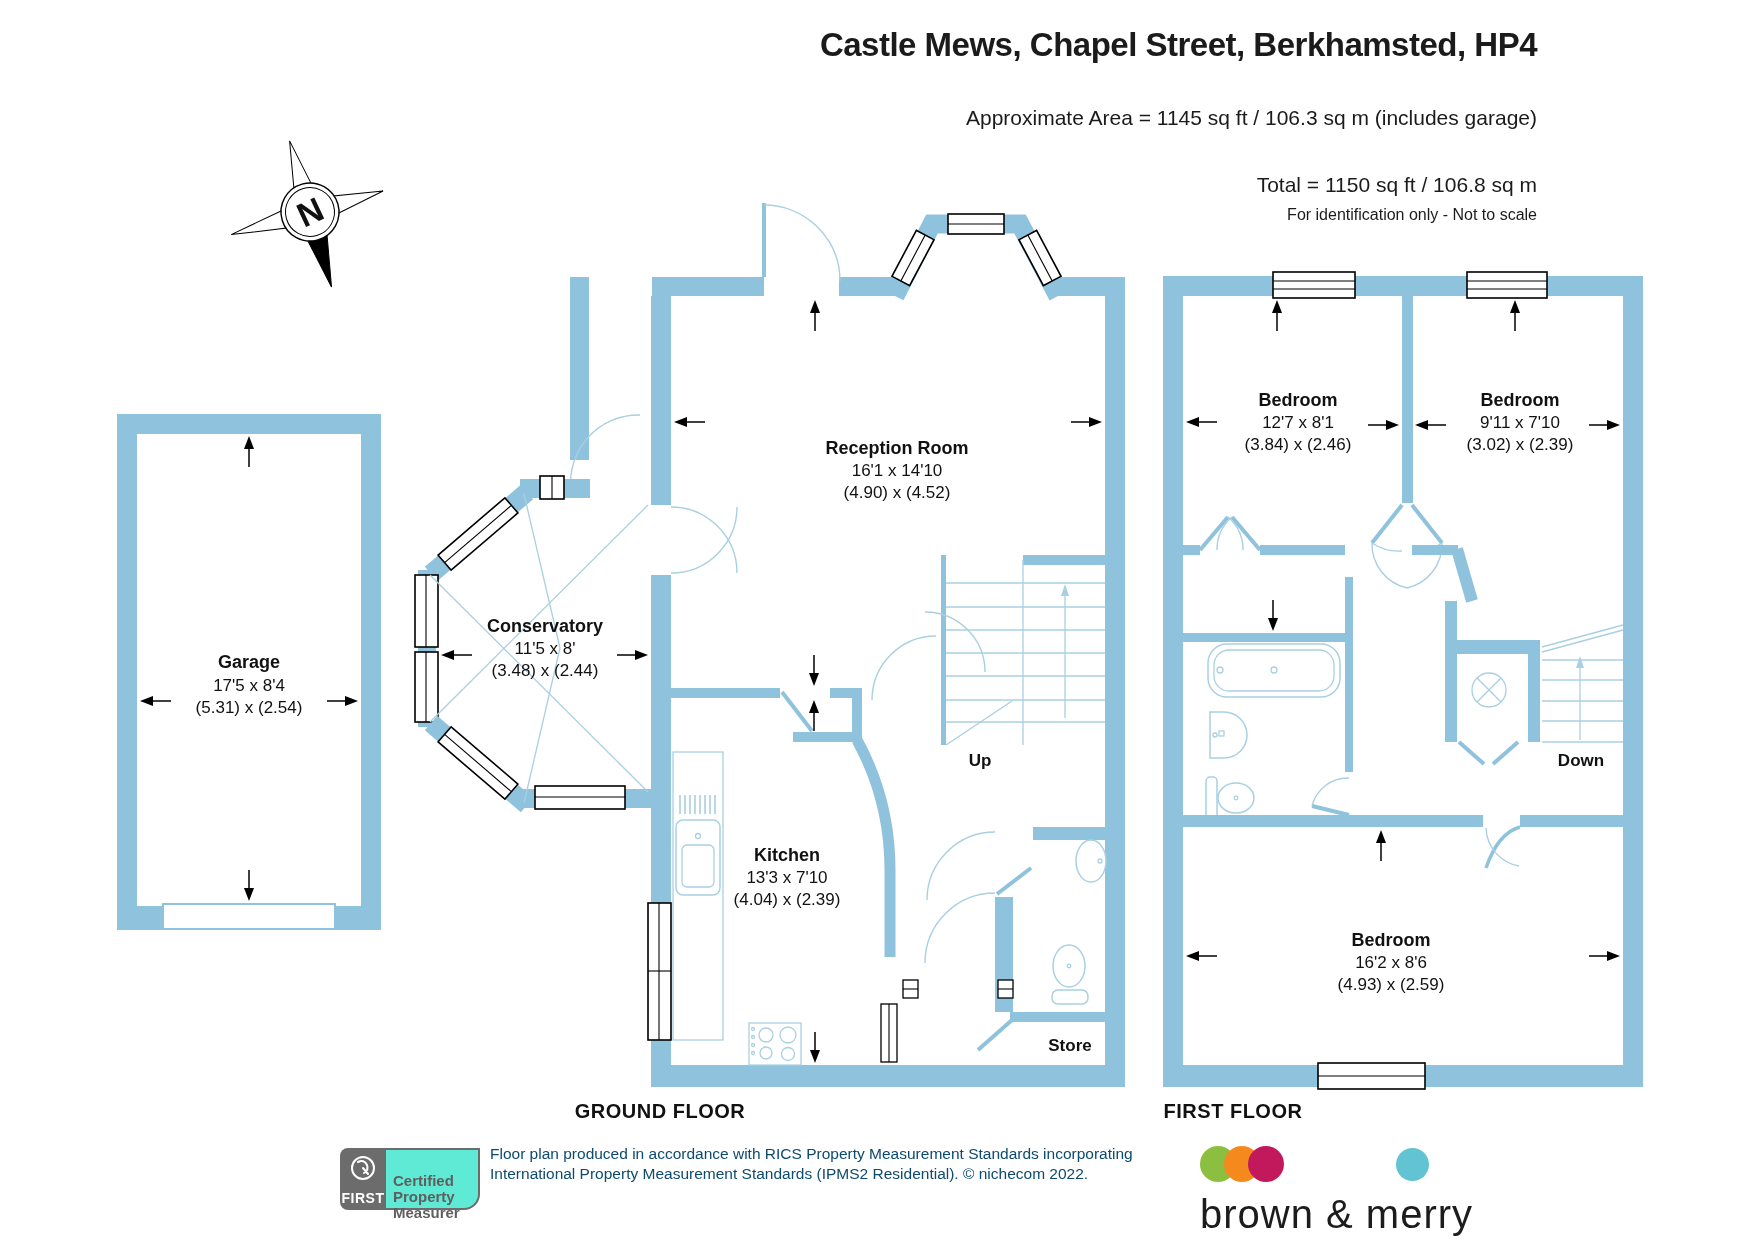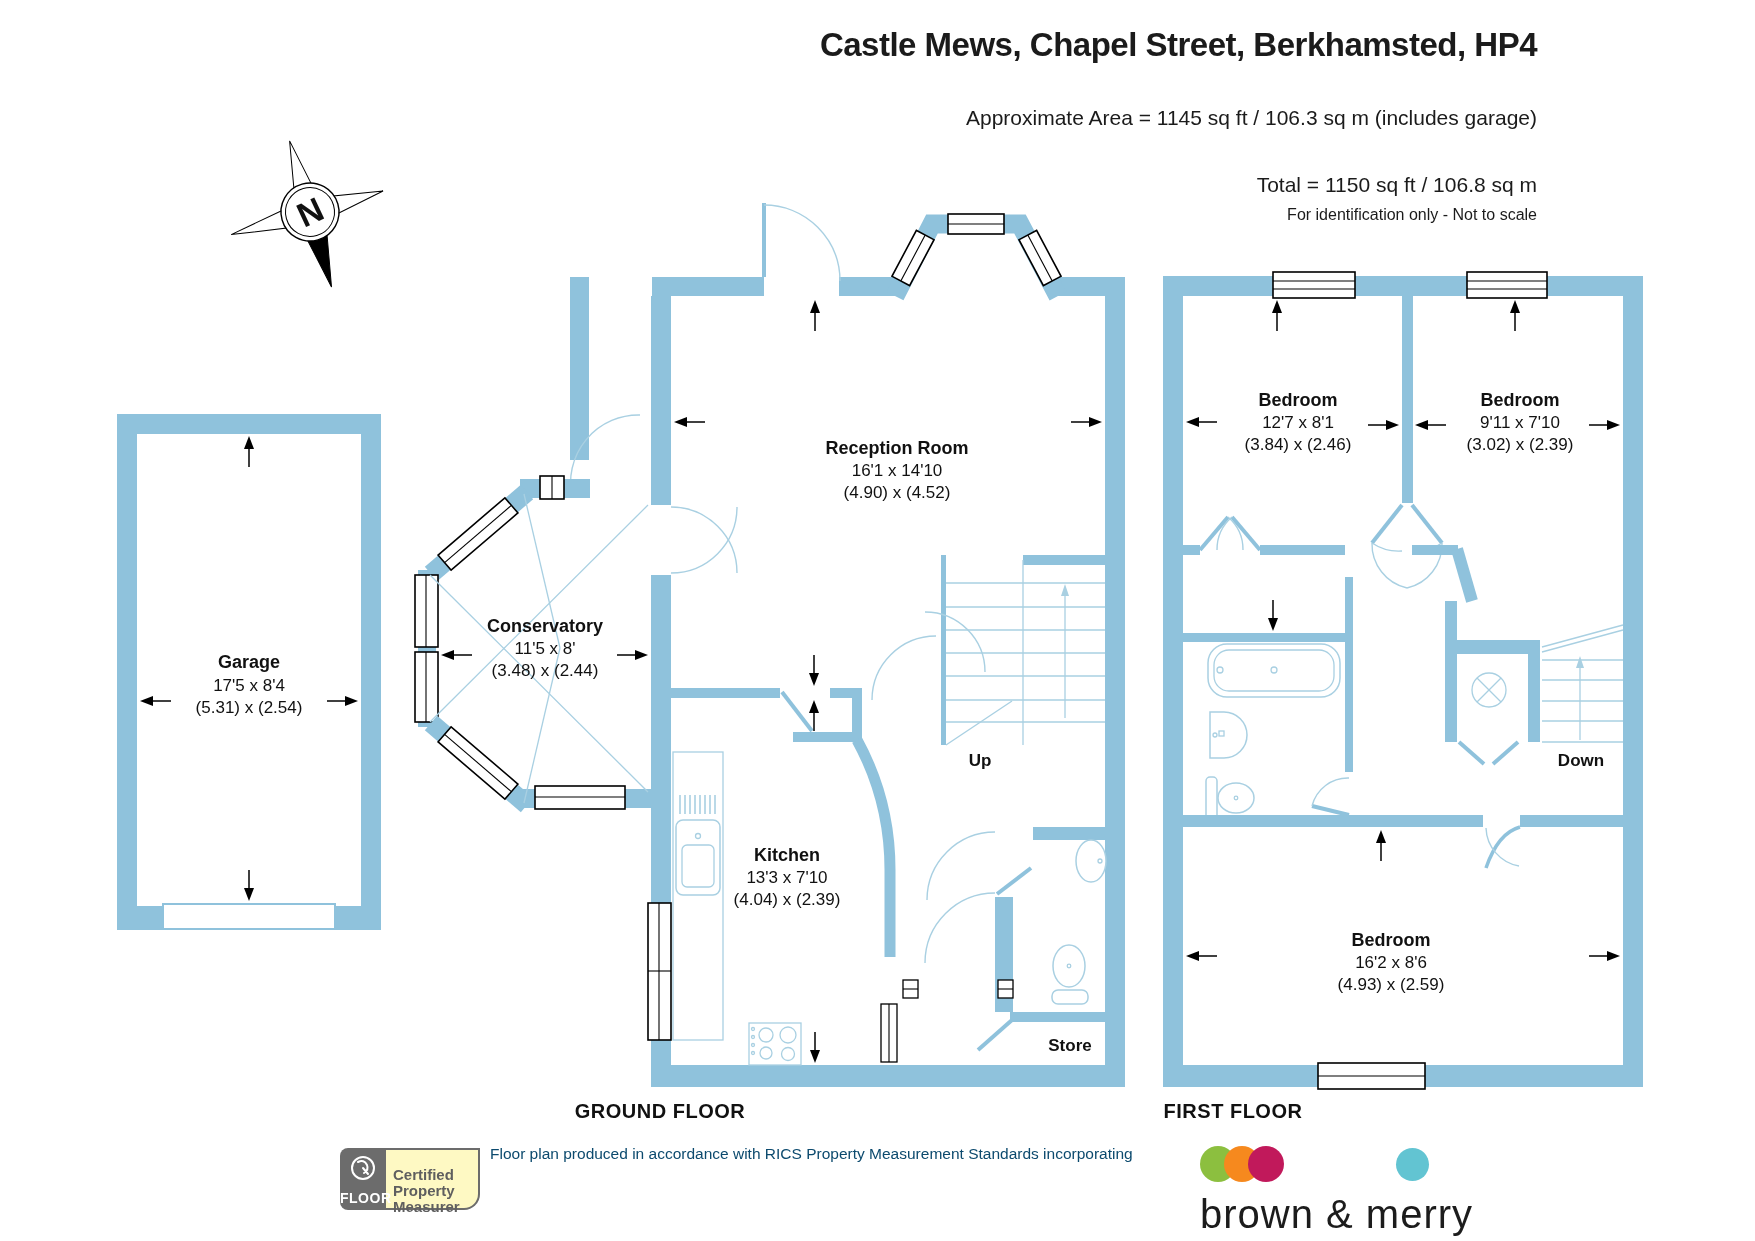--- a/index.html
+++ b/index.html
@@ -24,21 +24,21 @@
   .fixl{stroke:var(--arc);stroke-width:1.3;fill:none;}
   .win{fill:#fff;stroke:#000;stroke-width:1.6;}
   .winl{stroke:#000;stroke-width:1.1;}
   .tread{stroke:var(--arc);stroke-width:1.3;}
   
   #rics-badge{position:absolute;left:340px;top:1148px;display:flex;height:62px;}
   #rics-left{width:46px;background:var(--ricsgray);border-radius:8px 0 0 8px;position:relative;}
   #rics-left .rics-word{position:absolute;bottom:4px;left:0;right:0;text-align:center;
      color:#fff;font-weight:bold;font-size:14px;letter-spacing:0.5px;}
   #rics-right{width:94px;border:2px solid var(--ricsgray);border-left:none;
-     border-radius:0 0 16px 0;background:#fef9c3;padding:17px 0 0 7px;box-sizing:border-box;}
+     border-radius:0 0 16px 0;background:#5eead4;padding:23px 0 0 7px;box-sizing:border-box;}
   #rics-right div{font-size:15px;font-weight:bold;color:#5f5f5f;line-height:16px;}
   #disclaimer{position:absolute;left:490px;top:1144px;color:#0c4a6e;font-size:15.5px;line-height:19.5px;}
   #brand{position:absolute;left:1200px;top:1142px;width:300px;height:80px;}
   #brand .dot{position:absolute;border-radius:50%;}
   #brand .wordmark{position:absolute;left:0px;top:50px;font-size:40px;font-weight:200;
      letter-spacing:1px;color:#1c1c1c;}
 </style>
 </head>
 <body>
 
@@ -351,31 +351,32 @@
     <div class="area">Total = 1150 sq ft / 106.8 sq m</div>
     <div class="note">For identification only - Not to scale</div>
   </div>
 
   <div id="rics-badge">
     <div id="rics-left">
       <svg width="46" height="40" viewBox="0 0 46 40">
         <circle cx="23" cy="20" r="11" fill="none" stroke="#fff" stroke-width="2"></circle>
         <path d="M18,14 q6,-3 9,3 q2,5 -3,8 M23,20 l5,6" fill="none" stroke="#fff" stroke-width="2" stroke-linecap="round"></path>
       </svg>
-      <div class="rics-word">FLOOR</div>
+      <div class="rics-word">FIRST</div>
     </div>
     <div id="rics-right">
       <div>Certified</div>
       <div>Property</div>
       <div>Measurer</div>
     </div>
   </div>
 
   <div id="disclaimer">
     <div>Floor plan produced in accordance with RICS Property Measurement Standards incorporating</div>
+    <div>International Property Measurement Standards (IPMS2 Residential).   © nichecom 2022.</div>
   </div>
 
   <div id="brand">
     <span class="dot" style="left:0px;top:4px;width:36px;height:36px;background:var(--bgreen);"></span>
     <span class="dot" style="left:24px;top:4px;width:36px;height:36px;background:var(--borange);"></span>
     <span class="dot" style="left:48px;top:4px;width:36px;height:36px;background:var(--bcrimson);"></span>
     <span class="dot" style="left:196px;top:6px;width:33px;height:33px;background:var(--bteal);"></span>
     <div class="wordmark">brown &amp; merry</div>
   </div>
 

